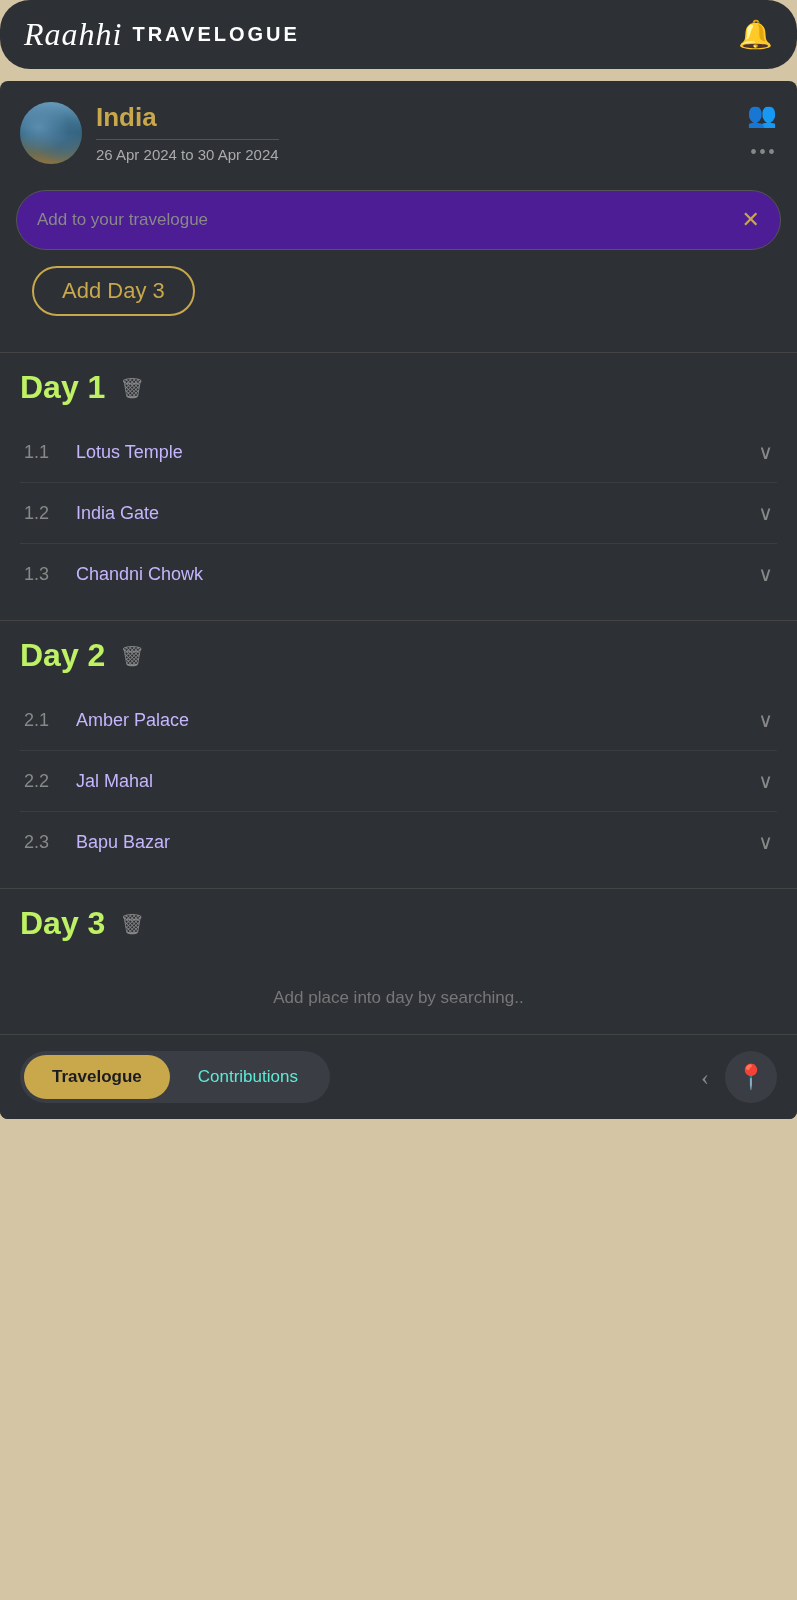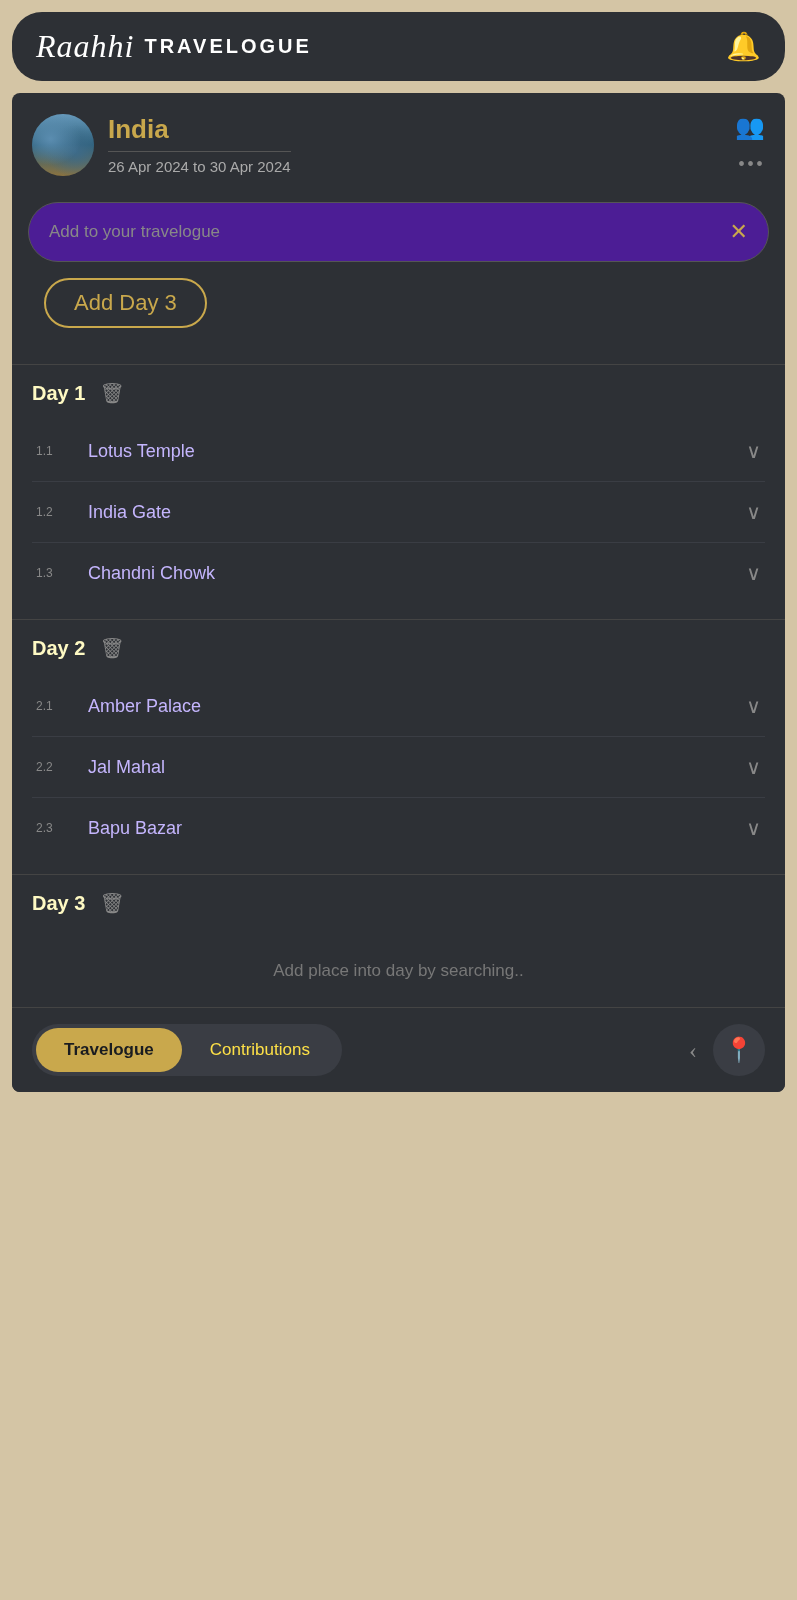--- a/index.html
+++ b/index.html
@@ -18,21 +18,20 @@
       position: absolute;
       top: 0; left: 0; right: 0; bottom: 0;
       background-color: #d4c5a5;
       z-index: 0;
     }
 
     .app-container {
       position: relative;
       z-index: 1;
       width: 100%;
-      padding: 12px;
     }
 
     
     .header {
       background-color: #2d3035;
       border-radius: 30px;
       padding: 16px 24px;
       display: flex;
       align-items: center;
       justify-content: space-between;
@@ -195,22 +194,22 @@
     }
 
     .day-header {
       display: flex;
       align-items: center;
       gap: 14px;
       margin-bottom: 16px;
     }
 
     .day-title {
-      color: #fef9c3;
-      font-size: 20px;
+      color: #bef264;
+      font-size: 32px;
       font-weight: bold;
       font-family: Arial, sans-serif;
     }
 
     .trash-icon {
       color: #888;
       font-size: 20px;
     }
 
     
@@ -227,21 +226,21 @@
     }
 
     .place-left {
       display: flex;
       align-items: center;
       gap: 20px;
     }
 
     .place-num {
       color: #888;
-      font-size: 12px;
+      font-size: 18px;
       font-family: Arial, sans-serif;
       min-width: 32px;
     }
 
     .place-name {
       color: #c4b5fd;
       font-size: 18px;
       font-family: Arial, sans-serif;
     }
 
@@ -286,21 +285,21 @@
     }
 
     .nav-tab.active {
       background-color: #c9a84c;
       color: #1a1c20;
       font-weight: bold;
     }
 
     .nav-tab.inactive {
       background-color: transparent;
-      color: #fde047;
+      color: #5eead4;
     }
 
     .nav-right {
       display: flex;
       align-items: center;
       gap: 16px;
     }
 
     .back-arrow {
       color: #888;

